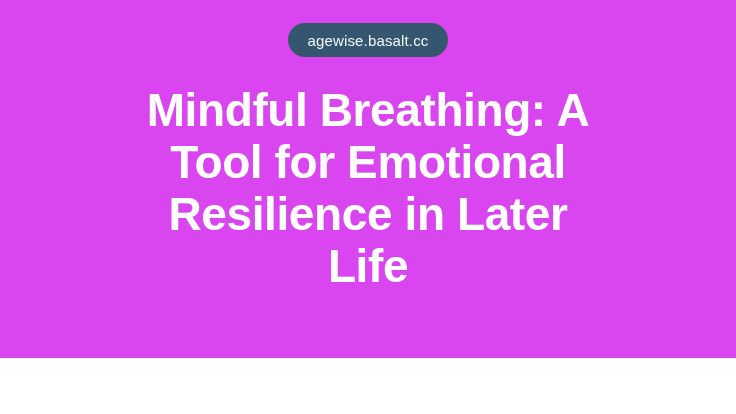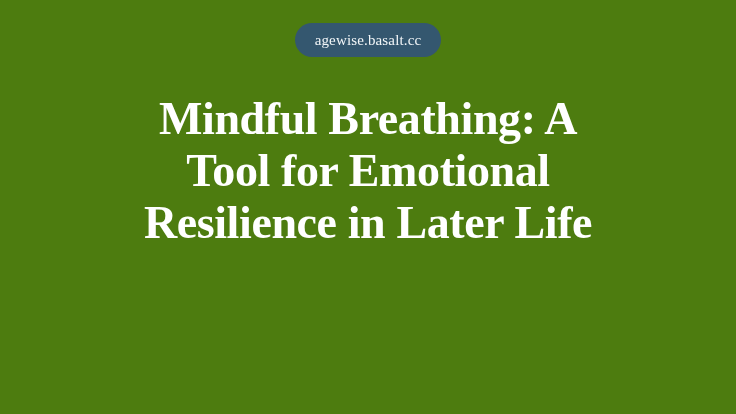--- a/index.html
+++ b/index.html
@@ -9,44 +9,43 @@
   body {
     width: 736px;
     height: 414px;
     overflow: hidden;
     font-family: "Liberation Sans", sans-serif;
   }
   .slide {
     position: relative;
     box-sizing: border-box;
     width: 736px;
-    height: 414px;
-    background: #4d7c0f;
+    height: 358px;
+    background: #d946ef;
     display: flex;
     flex-direction: column;
     align-items: center;
-    font-family: Liberation Serif, serif;
   }
   .badge {
     margin-top: 23px;
     display: inline-flex;
     align-items: center;
     justify-content: center;
     height: 34px;
     padding: 0 20px;
     border-radius: 999px;
     background: #34576f;
     color: #f2f6f8;
     font-size: 15px;
     font-weight: 500;
     letter-spacing: 0.15px;
     white-space: nowrap;
   }
   .title-wrap {
-    margin-top: 36px;
+    margin-top: 27px;
     width: 470px;
     display: flex;
     justify-content: flex-end;
   }
   .title {
     margin: 0;
     text-align: center;
     color: #ffffff;
     font-size: 46px;
     line-height: 52px;

